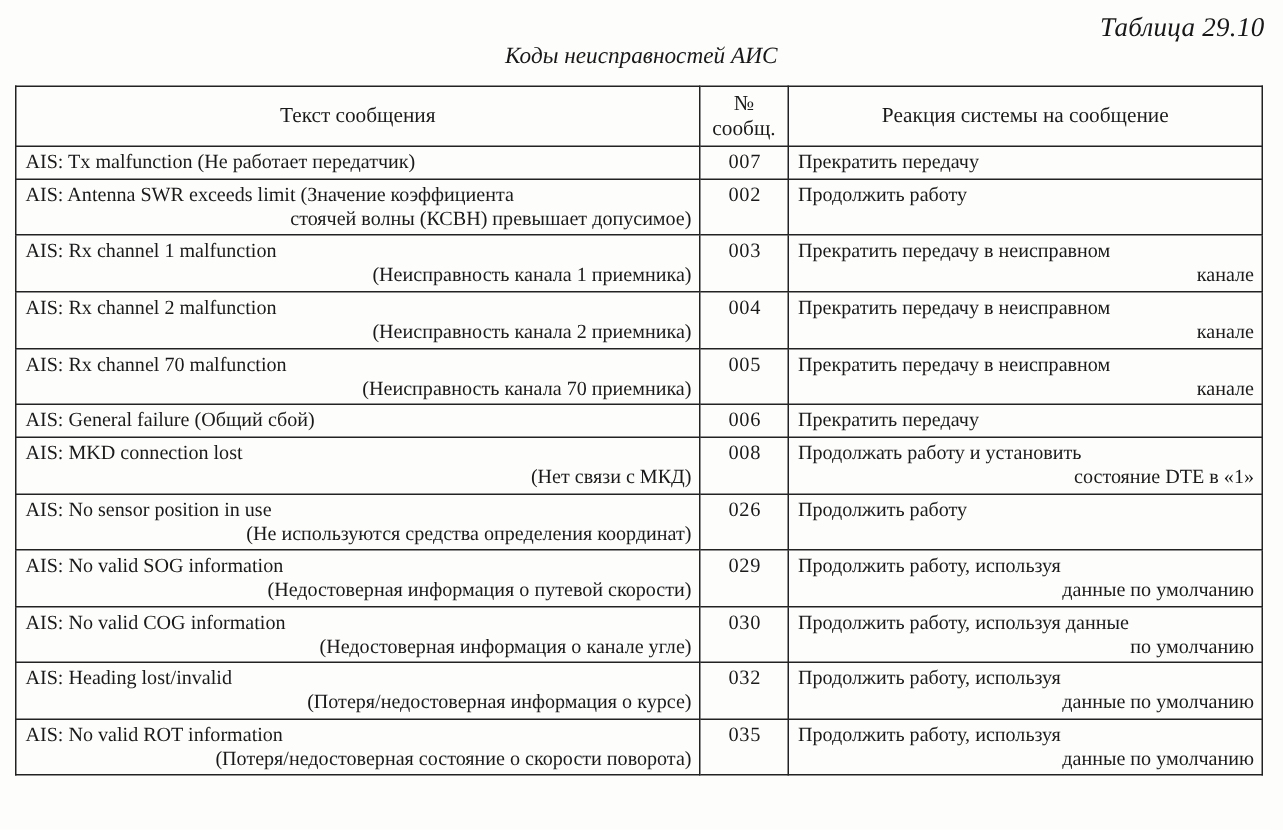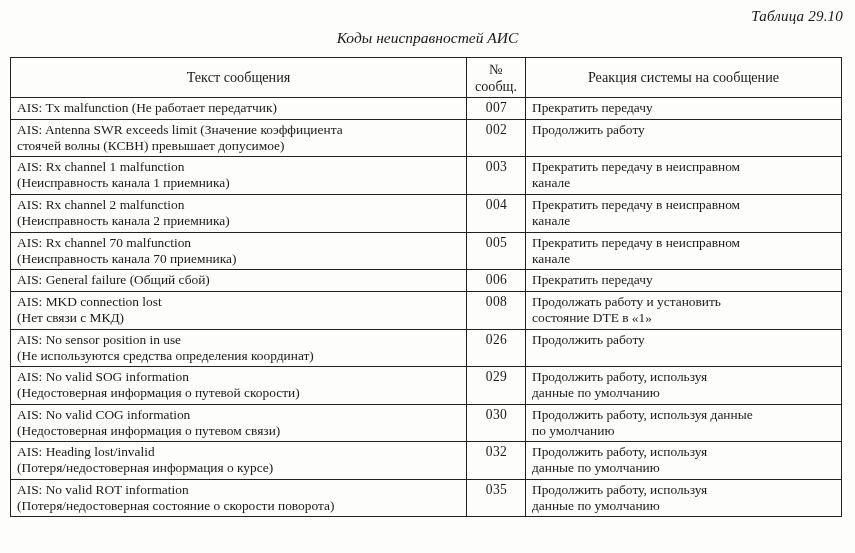--- a/index.html
+++ b/index.html
@@ -19,21 +19,21 @@
     position: relative;
     width: 855px;
     height: 553px;
     background: #fdfdfc;
   }
   .table-number {
     position: absolute;
     top: 8px;
     right: 12px;
     font-style: italic;
-    font-size: 15px;
+    font-size: 18px;
     letter-spacing: 0.2px;
     color: #181818;
     white-space: nowrap;
     margin-left: 20px;
   }
   .doc-title {
     position: absolute;
     top: 29px;
     left: 0;
     width: 855px;
@@ -72,21 +72,21 @@
   .col-react{ width: 316px; }
 
   td.cell-num {
     text-align: center;
     vertical-align: top;
     padding-top: 2px;
     font-size: 13.6px;
     letter-spacing: 0.4px;
   }
   .line { display: block; white-space: pre-wrap; }
-  .line + .line { margin-top: 0.5px; }
+  .line + .line { margin-top: 0.5px; text-align: right; }
 </style>
 </head>
 <body>
 
 <div class="page">
 
   <div class="table-number">Таблица 29.10</div>
 
   <div class="doc-title">Коды неисправностей АИС</div>
 
@@ -195,21 +195,21 @@
           </td>
           <td class="cell-num">029</td>
           <td class="cell-react">
             <span class="line">Продолжить работу, используя</span>
             <span class="line">данные по умолчанию</span>
           </td>
         </tr>
         <tr>
           <td class="cell-text">
             <span class="line">AIS: No valid COG information</span>
-            <span class="line">(Недостоверная информация о путевом связи)</span>
+            <span class="line">(Недостоверная информация о канале угле)</span>
           </td>
           <td class="cell-num">030</td>
           <td class="cell-react">
             <span class="line">Продолжить работу, используя данные</span>
             <span class="line">по умолчанию</span>
           </td>
         </tr>
         <tr>
           <td class="cell-text">
             <span class="line">AIS: Heading lost/invalid</span>

